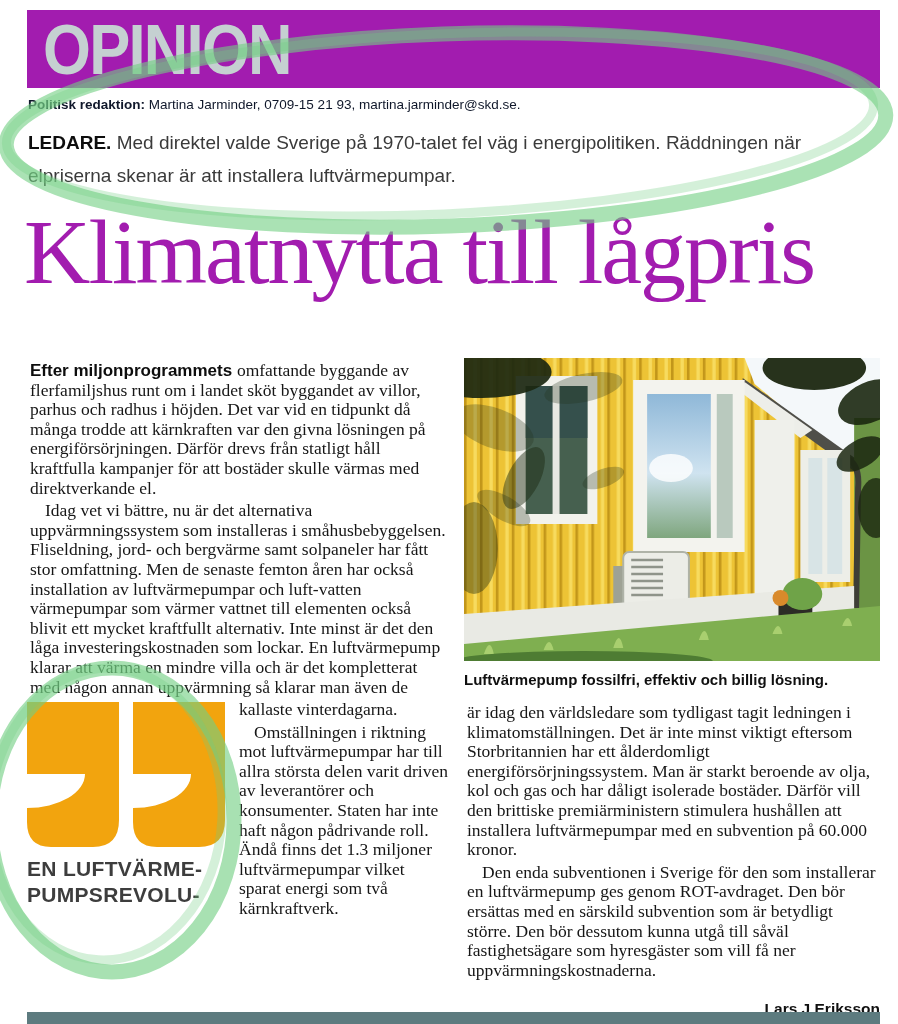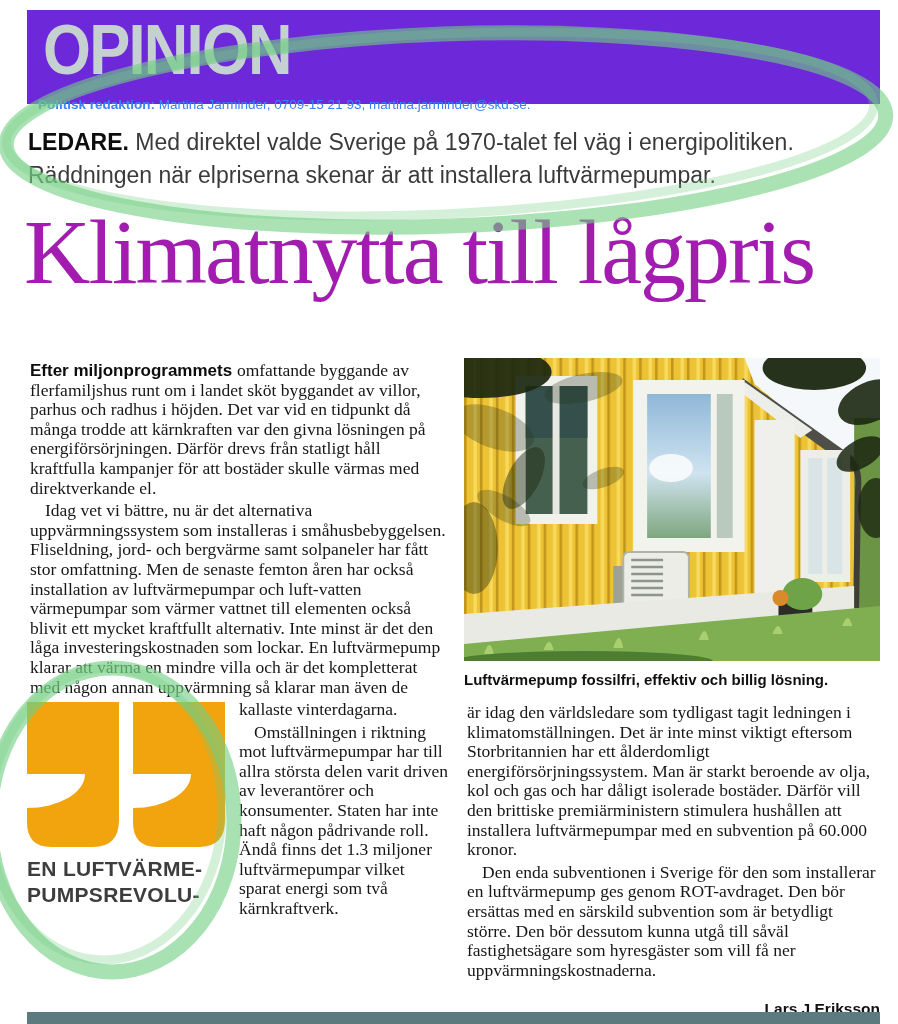--- a/index.html
+++ b/index.html
@@ -1,26 +1,26 @@
 <!DOCTYPE html>
 <html><head>
 <meta charset="utf-8">
 <style>
   html,body{margin:0;padding:0;background:#ffffff;}
   .page{position:relative;width:898px;height:1024px;background:#ffffff;overflow:hidden;
         font-family:"Liberation Sans",sans-serif;color:#141414;}
 
   
-  .section-bar{position:absolute;left:27px;top:10px;width:853px;height:94px;background:#6d28d9;}
+  .section-bar{position:absolute;left:27px;top:10px;width:853px;height:78px;background:#a21caf;}
   .section-title{position:absolute;left:16px;top:4px;font-size:70px;font-weight:bold;
                  letter-spacing:-2px;color:#C5D0D1;transform:scaleX(.88);transform-origin:left top;
                  line-height:72px;white-space:nowrap;}
-  .contact-line{position:absolute;left:28px;top:97px;font-size:13.5px;color:#3b82f6;margin-left:10px;}
+  .contact-line{position:absolute;left:28px;top:97px;font-size:13.5px;color:#0f172a;}
   .contact-line .b{font-weight:bold;}
-  .kicker{position:absolute;left:28px;top:126px;width:848px;font-size:23px;line-height:33px;color:#3a3a3a;}
+  .kicker{position:absolute;left:28px;top:126px;width:848px;font-size:19px;line-height:33px;color:#3a3a3a;}
   .kicker .b{font-weight:bold;color:#0d0d0d;}
   .headline{position:absolute;left:24px;top:200px;width:870px;margin:0;
             font-family:"Liberation Serif",serif;font-weight:500;font-size:92px;
             letter-spacing:-2px;color:#a21caf;line-height:104px;white-space:nowrap;}
 
   
   .columns{position:absolute;left:27px;top:358px;width:853px;display:flex;gap:12px;}
   .col-left{width:425px;}
   .col-right{width:416px;}
   .body-serif p{margin:3px;font-family:"Liberation Serif",serif;font-size:17.5px;line-height:19.6px;

